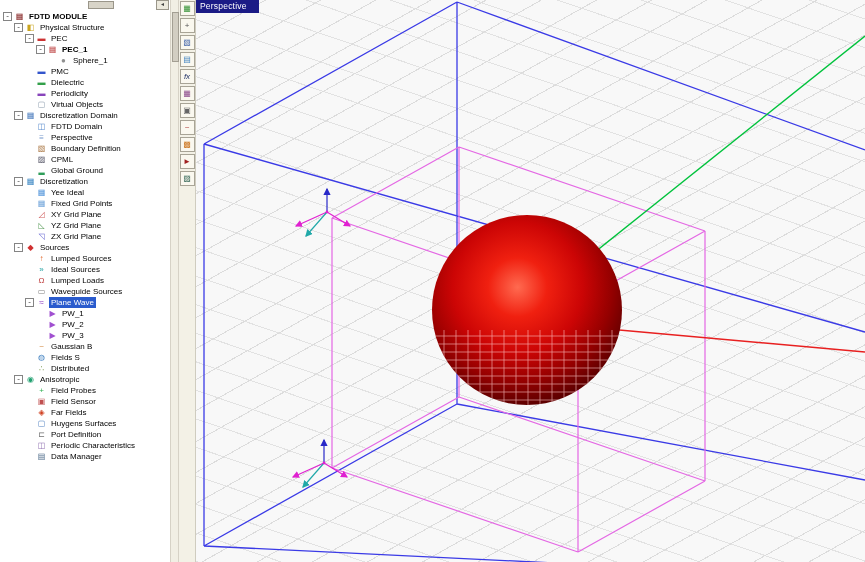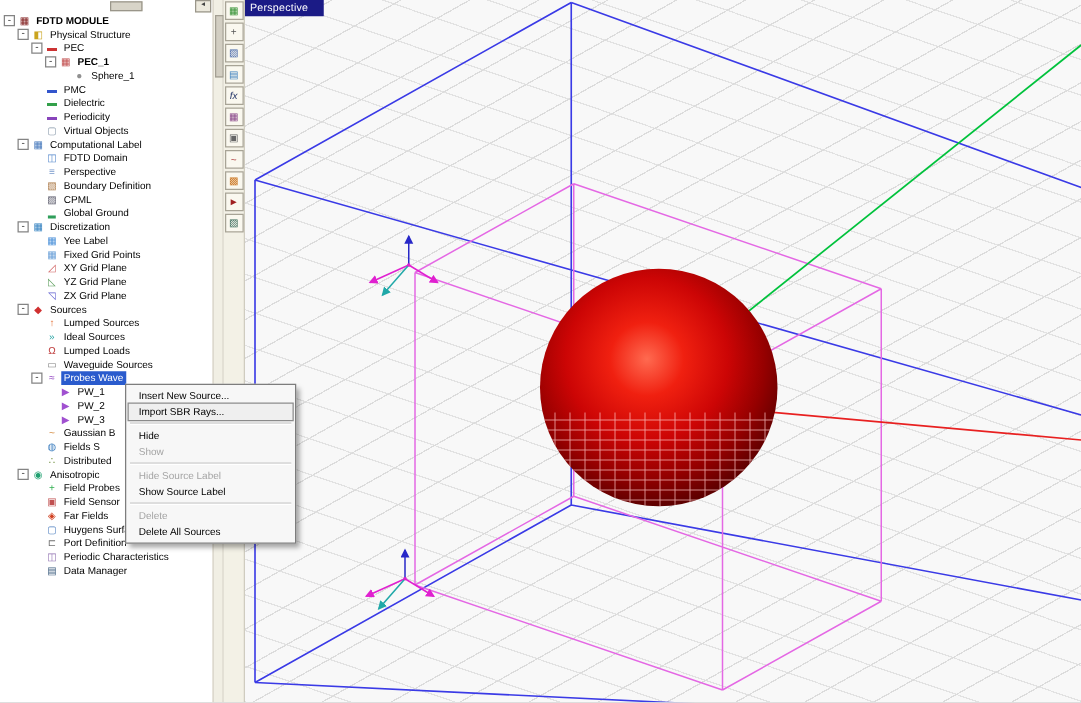--- a/index.html
+++ b/index.html
@@ -114,21 +114,21 @@
         <div class="tree-row">
           <span class="tree-indent" style="width: 25px;"></span>
           <span class="exp-spacer"></span>
           <span class="tree-icon" style="color: rgb(136, 153, 170);">▢</span>
           <span class="tree-label">Virtual Objects</span>
         </div>
         <div class="tree-row">
           <span class="tree-indent" style="width: 14px;"></span>
           <span class="expander">-</span>
           <span class="tree-icon" style="color: rgb(68, 119, 187);">▦</span>
-          <span class="tree-label">Computational Label</span>
+          <span class="tree-label">Discretization Domain</span>
         </div>
         <div class="tree-row">
           <span class="tree-indent" style="width: 25px;"></span>
           <span class="exp-spacer"></span>
           <span class="tree-icon" style="color: rgb(85, 136, 204);">◫</span>
           <span class="tree-label">FDTD Domain</span>
         </div>
         <div class="tree-row">
           <span class="tree-indent" style="width: 25px;"></span>
           <span class="exp-spacer"></span>
@@ -156,21 +156,21 @@
         <div class="tree-row">
           <span class="tree-indent" style="width: 14px;"></span>
           <span class="expander">-</span>
           <span class="tree-icon" style="color: rgb(47, 127, 191);">▦</span>
           <span class="tree-label">Discretization</span>
         </div>
         <div class="tree-row">
           <span class="tree-indent" style="width: 25px;"></span>
           <span class="exp-spacer"></span>
           <span class="tree-icon" style="color: rgb(74, 144, 217);">▦</span>
-          <span class="tree-label">Yee Label</span>
+          <span class="tree-label">Yee Ideal</span>
         </div>
         <div class="tree-row">
           <span class="tree-indent" style="width: 25px;"></span>
           <span class="exp-spacer"></span>
           <span class="tree-icon" style="color: rgb(106, 160, 216);">▦</span>
           <span class="tree-label">Fixed Grid Points</span>
         </div>
         <div class="tree-row">
           <span class="tree-indent" style="width: 25px;"></span>
           <span class="exp-spacer"></span>
@@ -216,21 +216,21 @@
         <div class="tree-row">
           <span class="tree-indent" style="width: 25px;"></span>
           <span class="exp-spacer"></span>
           <span class="tree-icon" style="color: rgb(128, 128, 128);">▭</span>
           <span class="tree-label">Waveguide Sources</span>
         </div>
         <div class="tree-row">
           <span class="tree-indent" style="width: 25px;"></span>
           <span class="expander">-</span>
           <span class="tree-icon" style="color: rgb(144, 64, 192);">≈</span>
-          <span class="tree-label selected">Probes Wave</span>
+          <span class="tree-label selected">Plane Wave</span>
         </div>
         <div class="tree-row">
           <span class="tree-indent" style="width: 36px;"></span>
           <span class="exp-spacer"></span>
           <span class="tree-icon" style="color: rgb(160, 80, 208);">▶</span>
           <span class="tree-label">PW_1</span>
         </div>
         <div class="tree-row">
           <span class="tree-indent" style="width: 36px;"></span>
           <span class="exp-spacer"></span>
@@ -392,27 +392,14 @@
         <line x1="324" y1="463" x2="347" y2="477" stroke="#e020d0" marker-end="url(#mMag)"></line>
         <line x1="324" y1="463" x2="303" y2="487" stroke="#20a8a8" marker-end="url(#mTeal)"></line>
         <line x1="324" y1="463" x2="324" y2="440" stroke="#2828c8" marker-end="url(#mBlue)"></line>
         <circle cx="324" cy="463" r="1.4" fill="#e020d0" stroke="none"></circle>
       </g>
     </svg>
 
     <div id="view-label">Perspective</div>
   </div>
 
-  <div id="context-menu">
-      <div class="menu-item">Insert New Source...</div>
-      <div class="menu-item focused">Import SBR Rays...</div>
-      <div class="menu-sep"></div>
-      <div class="menu-item">Hide</div>
-      <div class="menu-item disabled">Show</div>
-      <div class="menu-sep"></div>
-      <div class="menu-item disabled">Hide Source Label</div>
-      <div class="menu-item">Show Source Label</div>
-      <div class="menu-sep"></div>
-      <div class="menu-item disabled">Delete</div>
-      <div class="menu-item">Delete All Sources</div>
-    </div>
 
 </div>
 
 </body></html>

